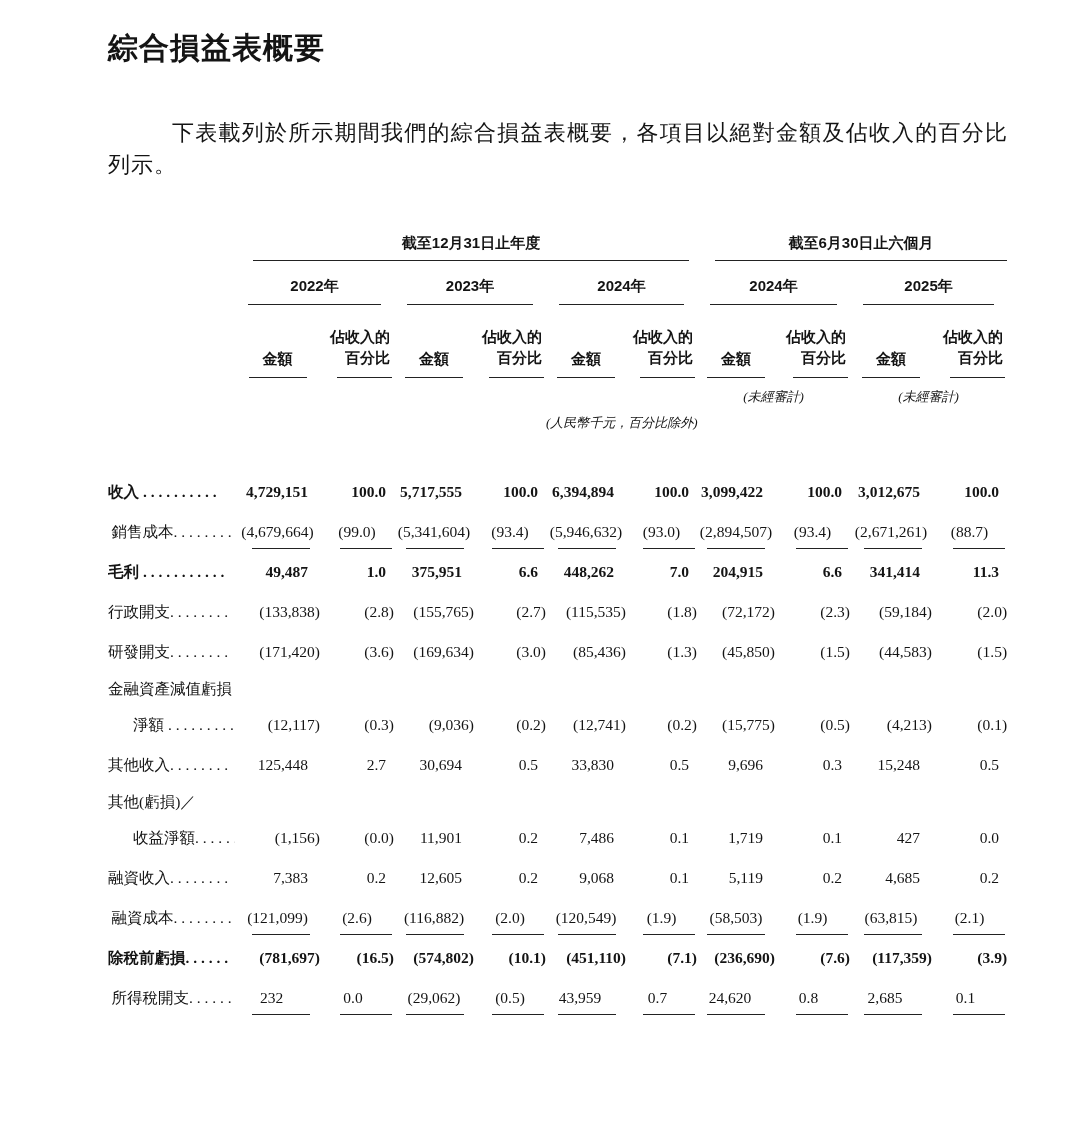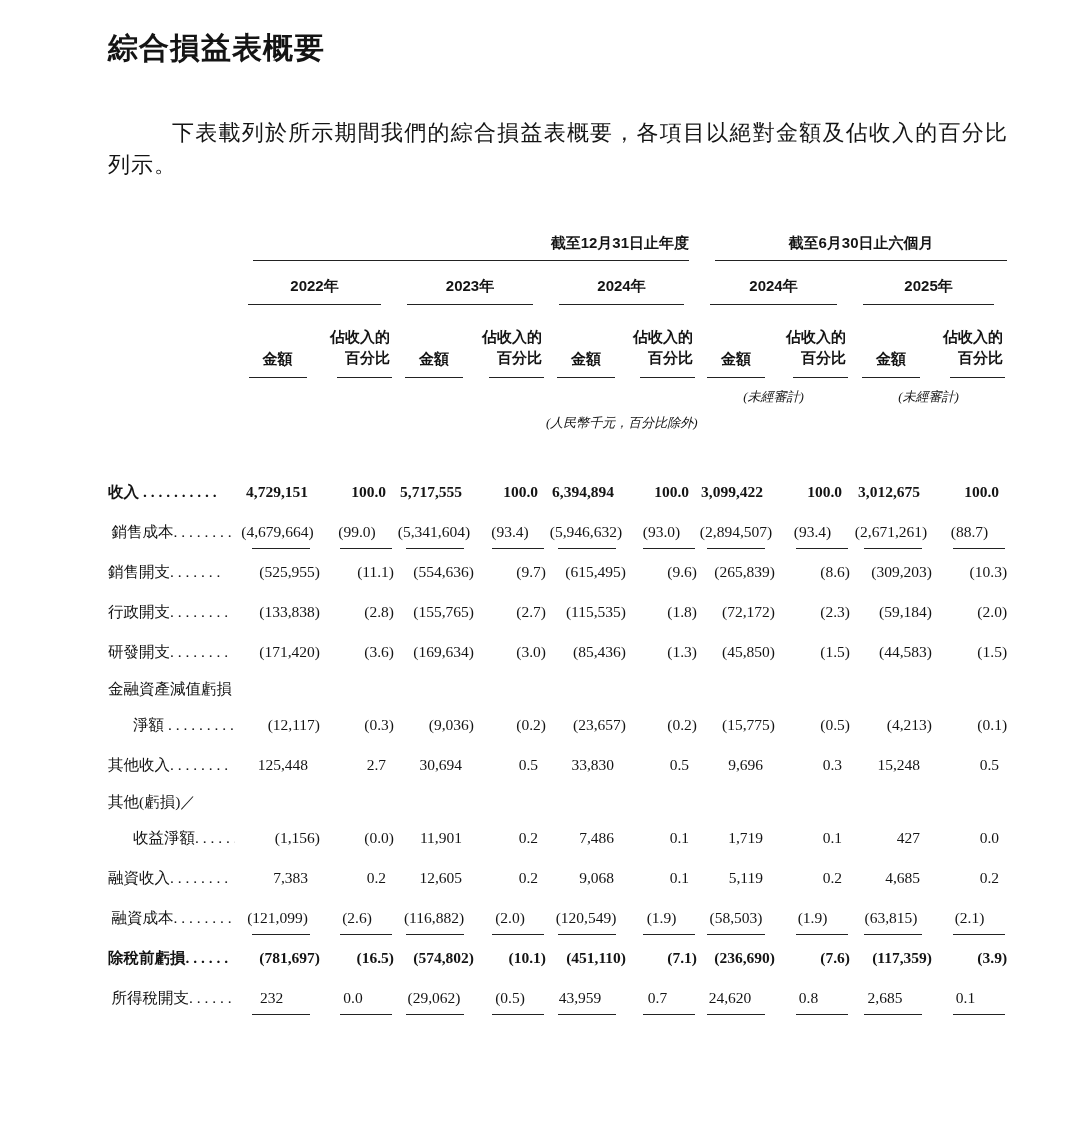--- a/index.html
+++ b/index.html
@@ -25,21 +25,21 @@
     border-collapse:collapse;table-layout:fixed;width:899px;
     margin-top:46px;font-size:15.5px;
   }
   table.fin th,table.fin td{padding:0;}
 
   
   thead th{font-weight:bold;font-size:15px;vertical-align:bottom;
     font-family:"Liberation Sans","DejaVu Sans",sans-serif;}
   tr.period-row th{height:34px;}
   .grp{text-align:center;padding-bottom:7px;border-bottom:1.5px solid #222;}
-  .grp-annual{margin:0 8px 0 18px;text-align:right;}
+  .grp-annual{margin:0 8px 0 18px;}
   .grp-interim{margin:0 0 0 18px;}
   tr.year-row th{height:44px;}
   .yr{text-align:center;padding-bottom:8px;margin:0 13px;border-bottom:1.5px solid #222;}
   tr.colhdr-row th{height:64px;position:relative;padding-bottom:9px;}
   th.amt-h div{text-align:center;}
   th.pct-h div{text-align:right;padding-right:4px;line-height:1.45;}
   th.amt-h::after{content:'';position:absolute;bottom:0;left:50%;transform:translateX(-50%);
     width:58px;border-top:1.5px solid #222;}
   th.pct-h::after{content:'';position:absolute;bottom:0;right:2px;
     width:55px;border-top:1.5px solid #222;}
@@ -187,32 +187,32 @@
           <td class="pct">(99.0)</td>
           <td class="amt">(5,341,604)</td>
           <td class="pct">(93.4)</td>
           <td class="amt">(5,946,632)</td>
           <td class="pct">(93.0)</td>
           <td class="amt">(2,894,507)</td>
           <td class="pct">(93.4)</td>
           <td class="amt">(2,671,261)</td>
           <td class="pct">(88.7)</td>
         </tr>
-        <tr>
-          <td class="lbl">銷售開支. . . . . . .</td>
-          <td class="amt">(525,955)</td>
-          <td class="pct">(11.1)</td>
-          <td class="amt">(554,636)</td>
-          <td class="pct">(9.7)</td>
-          <td class="amt">(615,495)</td>
-          <td class="pct">(9.6)</td>
-          <td class="amt">(265,839)</td>
-          <td class="pct">(8.6)</td>
-          <td class="amt">(309,203)</td>
-          <td class="pct">(10.3)</td>
+        <tr class="b">
+          <td class="lbl">毛利 . . . . . . . . . . .</td>
+          <td class="amt np">49,487</td>
+          <td class="pct np">1.0</td>
+          <td class="amt np">375,951</td>
+          <td class="pct np">6.6</td>
+          <td class="amt np">448,262</td>
+          <td class="pct np">7.0</td>
+          <td class="amt np">204,915</td>
+          <td class="pct np">6.6</td>
+          <td class="amt np">341,414</td>
+          <td class="pct np">11.3</td>
         </tr>
         <tr>
           <td class="lbl">行政開支. . . . . . . .</td>
           <td class="amt">(133,838)</td>
           <td class="pct">(2.8)</td>
           <td class="amt">(155,765)</td>
           <td class="pct">(2.7)</td>
           <td class="amt">(115,535)</td>
           <td class="pct">(1.8)</td>
           <td class="amt">(72,172)</td>
@@ -236,21 +236,21 @@
         <tr class="label-only">
           <td class="lbl">金融資產減值虧損</td>
           <td colspan="10"></td>
         </tr>
         <tr>
           <td class="lbl ind">淨額 . . . . . . . . .</td>
           <td class="amt">(12,117)</td>
           <td class="pct">(0.3)</td>
           <td class="amt">(9,036)</td>
           <td class="pct">(0.2)</td>
-          <td class="amt">(23,657)</td>
+          <td class="amt">(12,741)</td>
           <td class="pct">(0.2)</td>
           <td class="amt">(15,775)</td>
           <td class="pct">(0.5)</td>
           <td class="amt">(4,213)</td>
           <td class="pct">(0.1)</td>
         </tr>
         <tr>
           <td class="lbl">其他收入. . . . . . . .</td>
           <td class="amt np">125,448</td>
           <td class="pct np">2.7</td>

